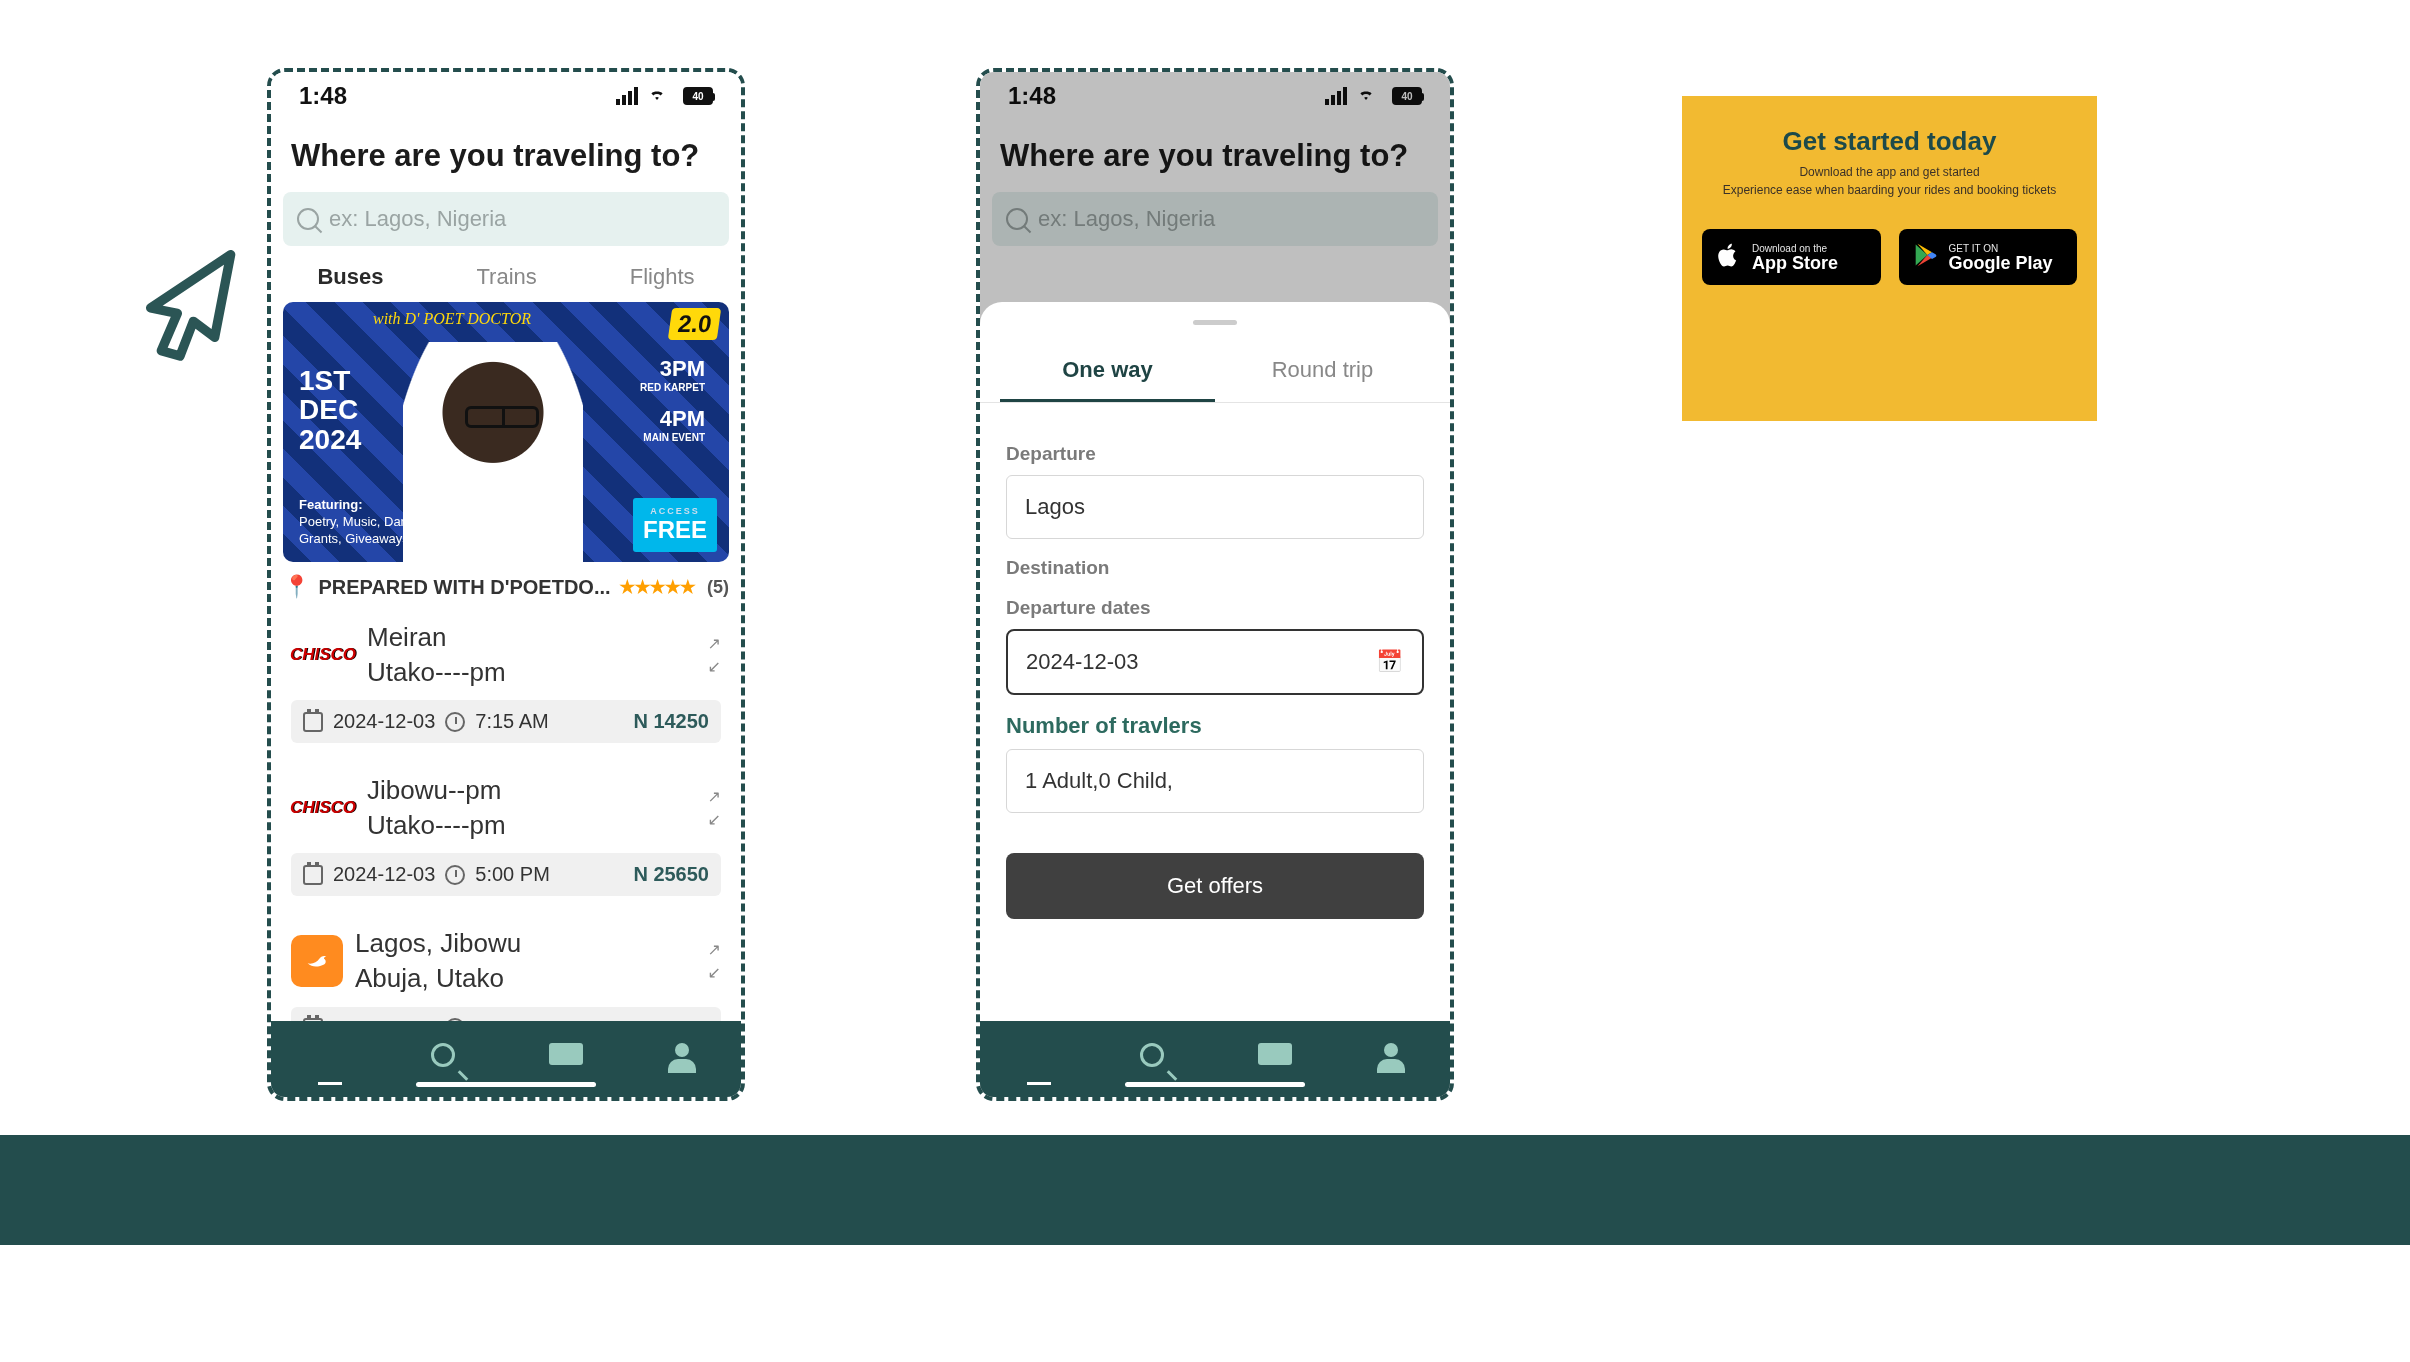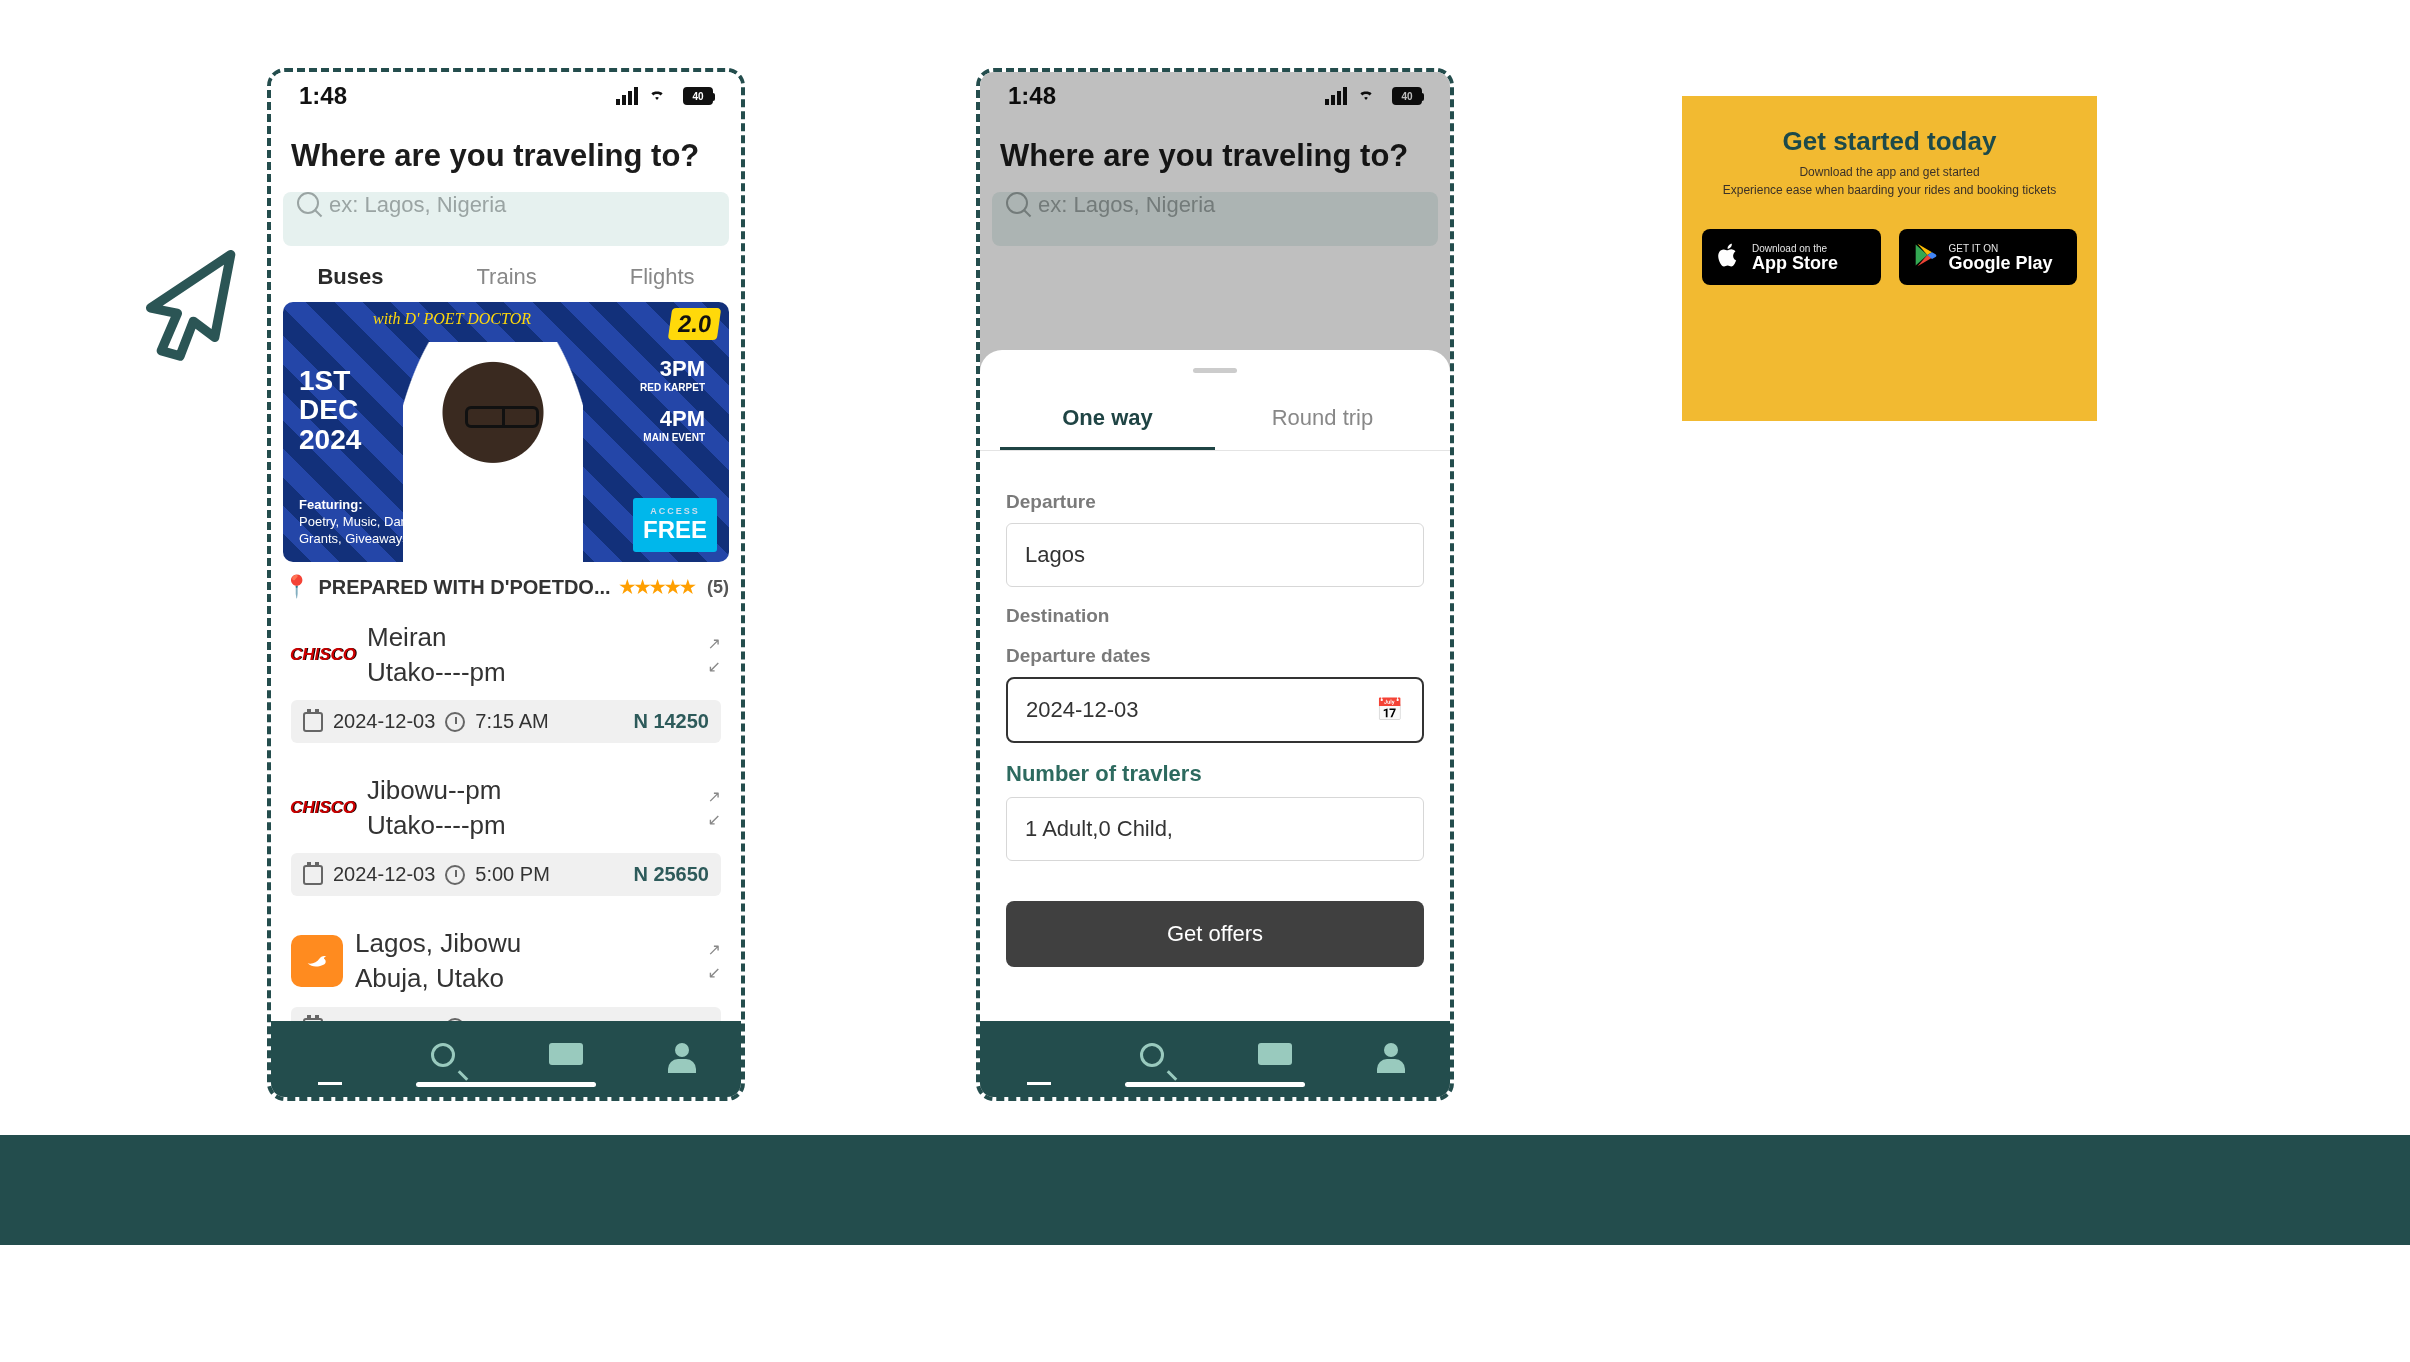--- a/index.html
+++ b/index.html
@@ -33,21 +33,21 @@
 
   .heading {
     font-size: 31px; font-weight: 800; color: #1b1b1b;
     padding: 18px 20px 18px 20px;
   }
 
   .search-pill {
     margin: 0 12px;
     background: #e6f1ef;
     border-radius: 8px;
-    display: flex; 
+    display: flex; align-items: center;
     height: 54px; padding: 0 14px; gap: 10px;
     color: #9aa4a3;
   }
   .search-pill .mag { width: 22px; height: 22px; border: 2px solid #9aa4a3; border-radius: 50%; position: relative; }
   .search-pill .mag::after { content:""; position:absolute; width:10px; height:2px; background:#9aa4a3; bottom:-2px; right:-6px; transform:rotate(45deg); }
   .search-pill span { font-size: 22px; }
 
   .modes {
     display:flex; justify-content:space-around; padding: 18px 0 12px 0; font-size: 22px;
     color: #888;
@@ -136,21 +136,20 @@
   .ico-user { }
   .ico-user::before{content:"";display:block;width:14px;height:14px;background:#cfe;border-radius:50%;margin:0 auto;}
   .ico-user::after{content:"";display:block;width:28px;height:14px;background:#cfe;border-radius:10px 10px 0 0;margin:2px auto 0;}
   .home-ind { position:absolute; bottom:10px; left:50%; transform:translateX(-50%); width:180px; height:5px; border-radius:3px; background:#fff; z-index:4;}
 
   
   .sheet {
     position:absolute; left:0; right:0; top:230px; bottom:76px;
     background:#fff; border-radius:22px 22px 0 0; z-index:2;
     padding: 18px 0 24px 0;
-    margin-top: 48px;
   }
   .grab { width:44px; height:5px; background:#ccc; border-radius:4px; margin:0 auto 16px; }
   .trip-tabs { display:flex; border-bottom:1px solid #e4e4e4; font-size:22px; color:#888; padding:0 20px;}
   .trip-tabs div { flex:1; text-align:center; padding:16px 0; }
   .trip-tabs .sel { color:#1f4444; font-weight:700; border-bottom:3px solid #1f4444; }
 
   .form { padding: 22px 26px 0 26px; }
   .lab { color:#7a7a7a; font-size:19px; margin:18px 0 10px; font-weight:600;}
   .lab.green { color:#2d6a5f; font-size:22px; font-weight:600; }
   .fld { border:1px solid #d7d7d7; border-radius:6px; padding:18px 18px; font-size:22px; color:#333;}

